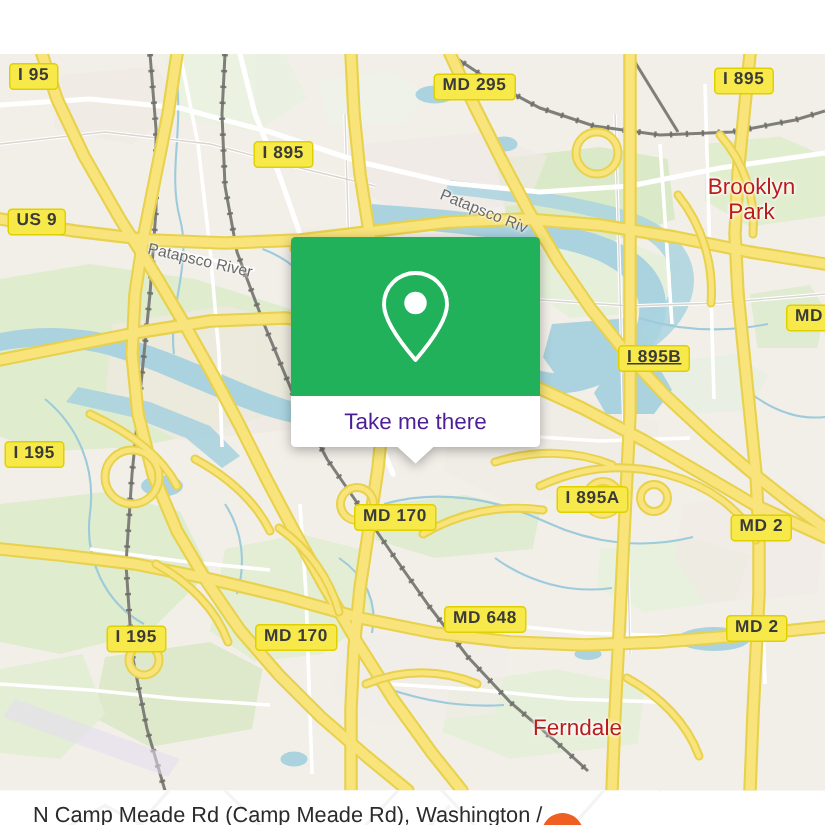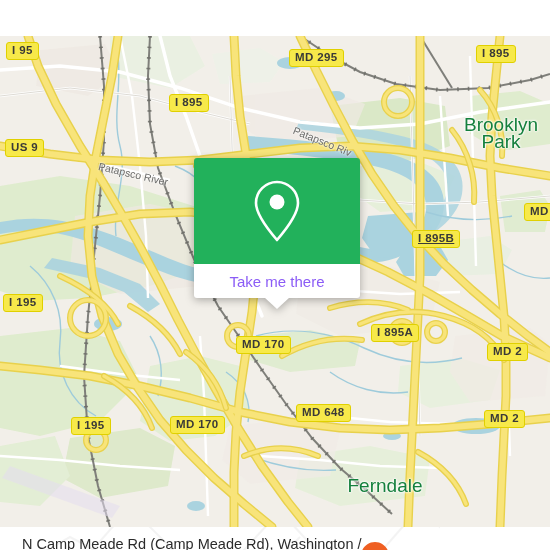--- a/index.html
+++ b/index.html
@@ -50,23 +50,23 @@
     font-weight: bold;
     letter-spacing: 0.4px;
     padding: 1px 5px 2px 5px;
     line-height: 13px;
     white-space: nowrap;
     box-sizing: border-box;
   }
 
   .place-label {
     position: absolute;
-    color: #15803d;
-    font-family: "Liberation Sans", sans-serif;
-    font-size: 19px;
+    color: #b91c1c;
+    font-family: "Liberation Sans", sans-serif;
+    font-size: 15px;
     line-height: 17px;
     text-align: center;
     white-space: pre;
     text-shadow: 0 0 3px #fff, 0 0 3px #fff, 0 0 2px #fff;
   }
 
   .water-label {
     position: absolute;
     color: #6b6b69;
     font-family: "Liberation Sans", sans-serif;
@@ -115,21 +115,21 @@
     border-radius: 0 0 3px 3px;
     height: 34px;
     display: flex;
     align-items: center;
     justify-content: center;
     position: relative;
   }
   #popup-white-label {
     font-family: "Liberation Sans", sans-serif;
     font-size: 15px;
-    color: #8b5cf6;
+    color: #4c1d95;
     line-height: 17px;
   }
   #popup-tail {
     position: absolute;
     left: 50%;
     margin-left: -13px;
     top: 139px;
     width: 0;
     height: 0;
     border-left: 13px solid transparent;

